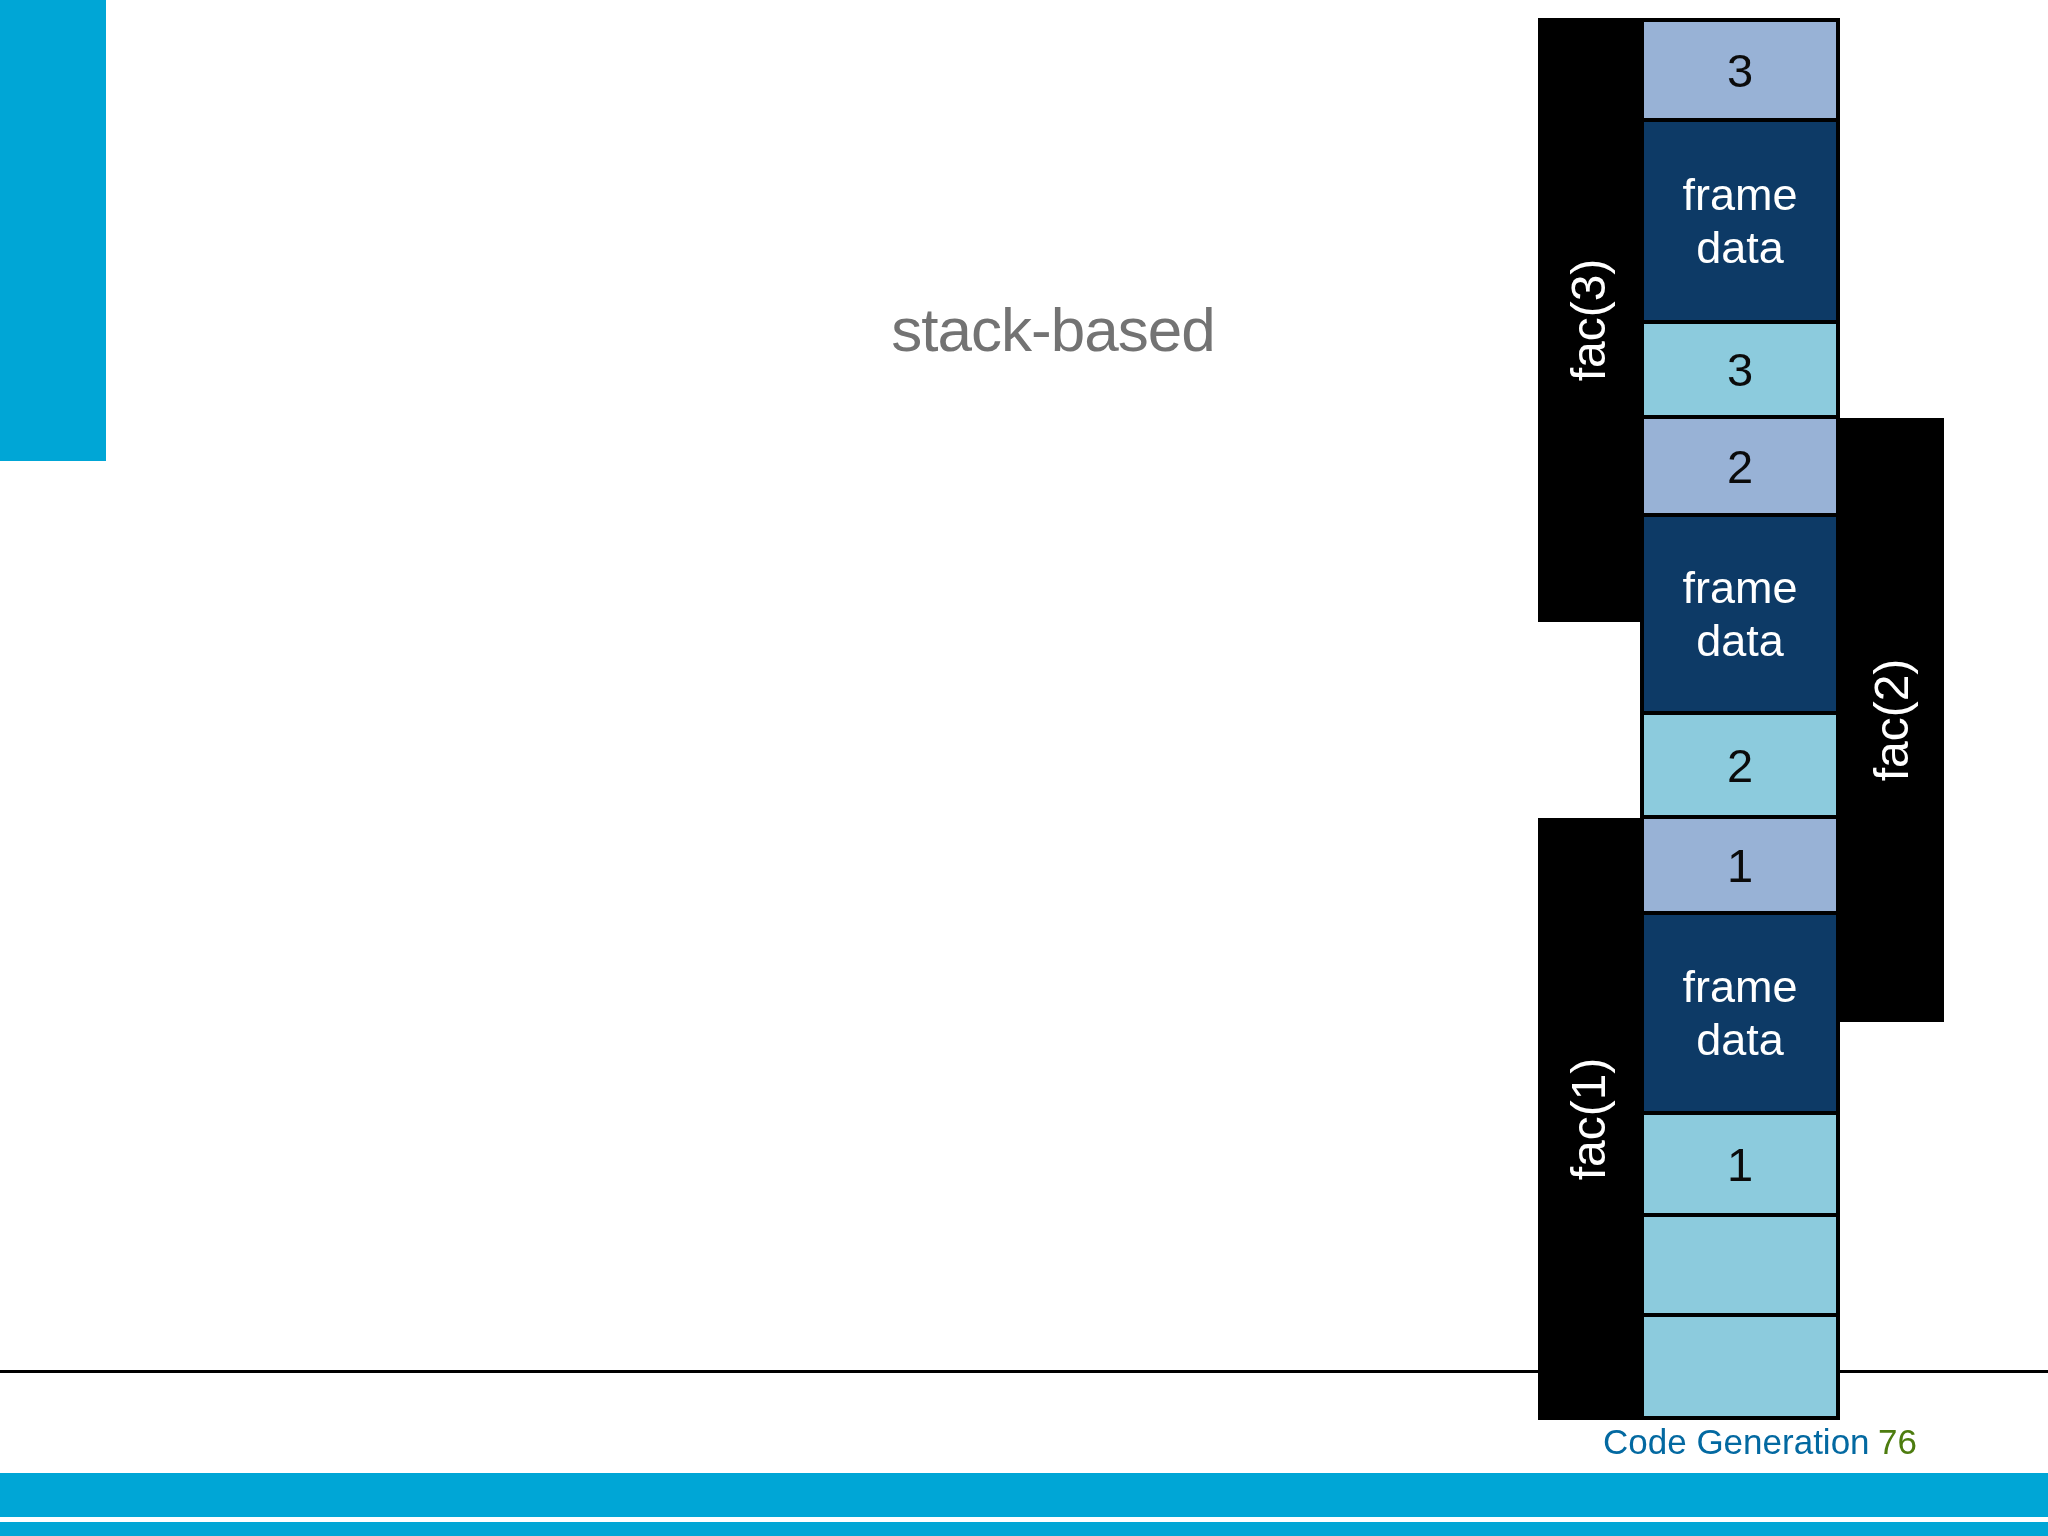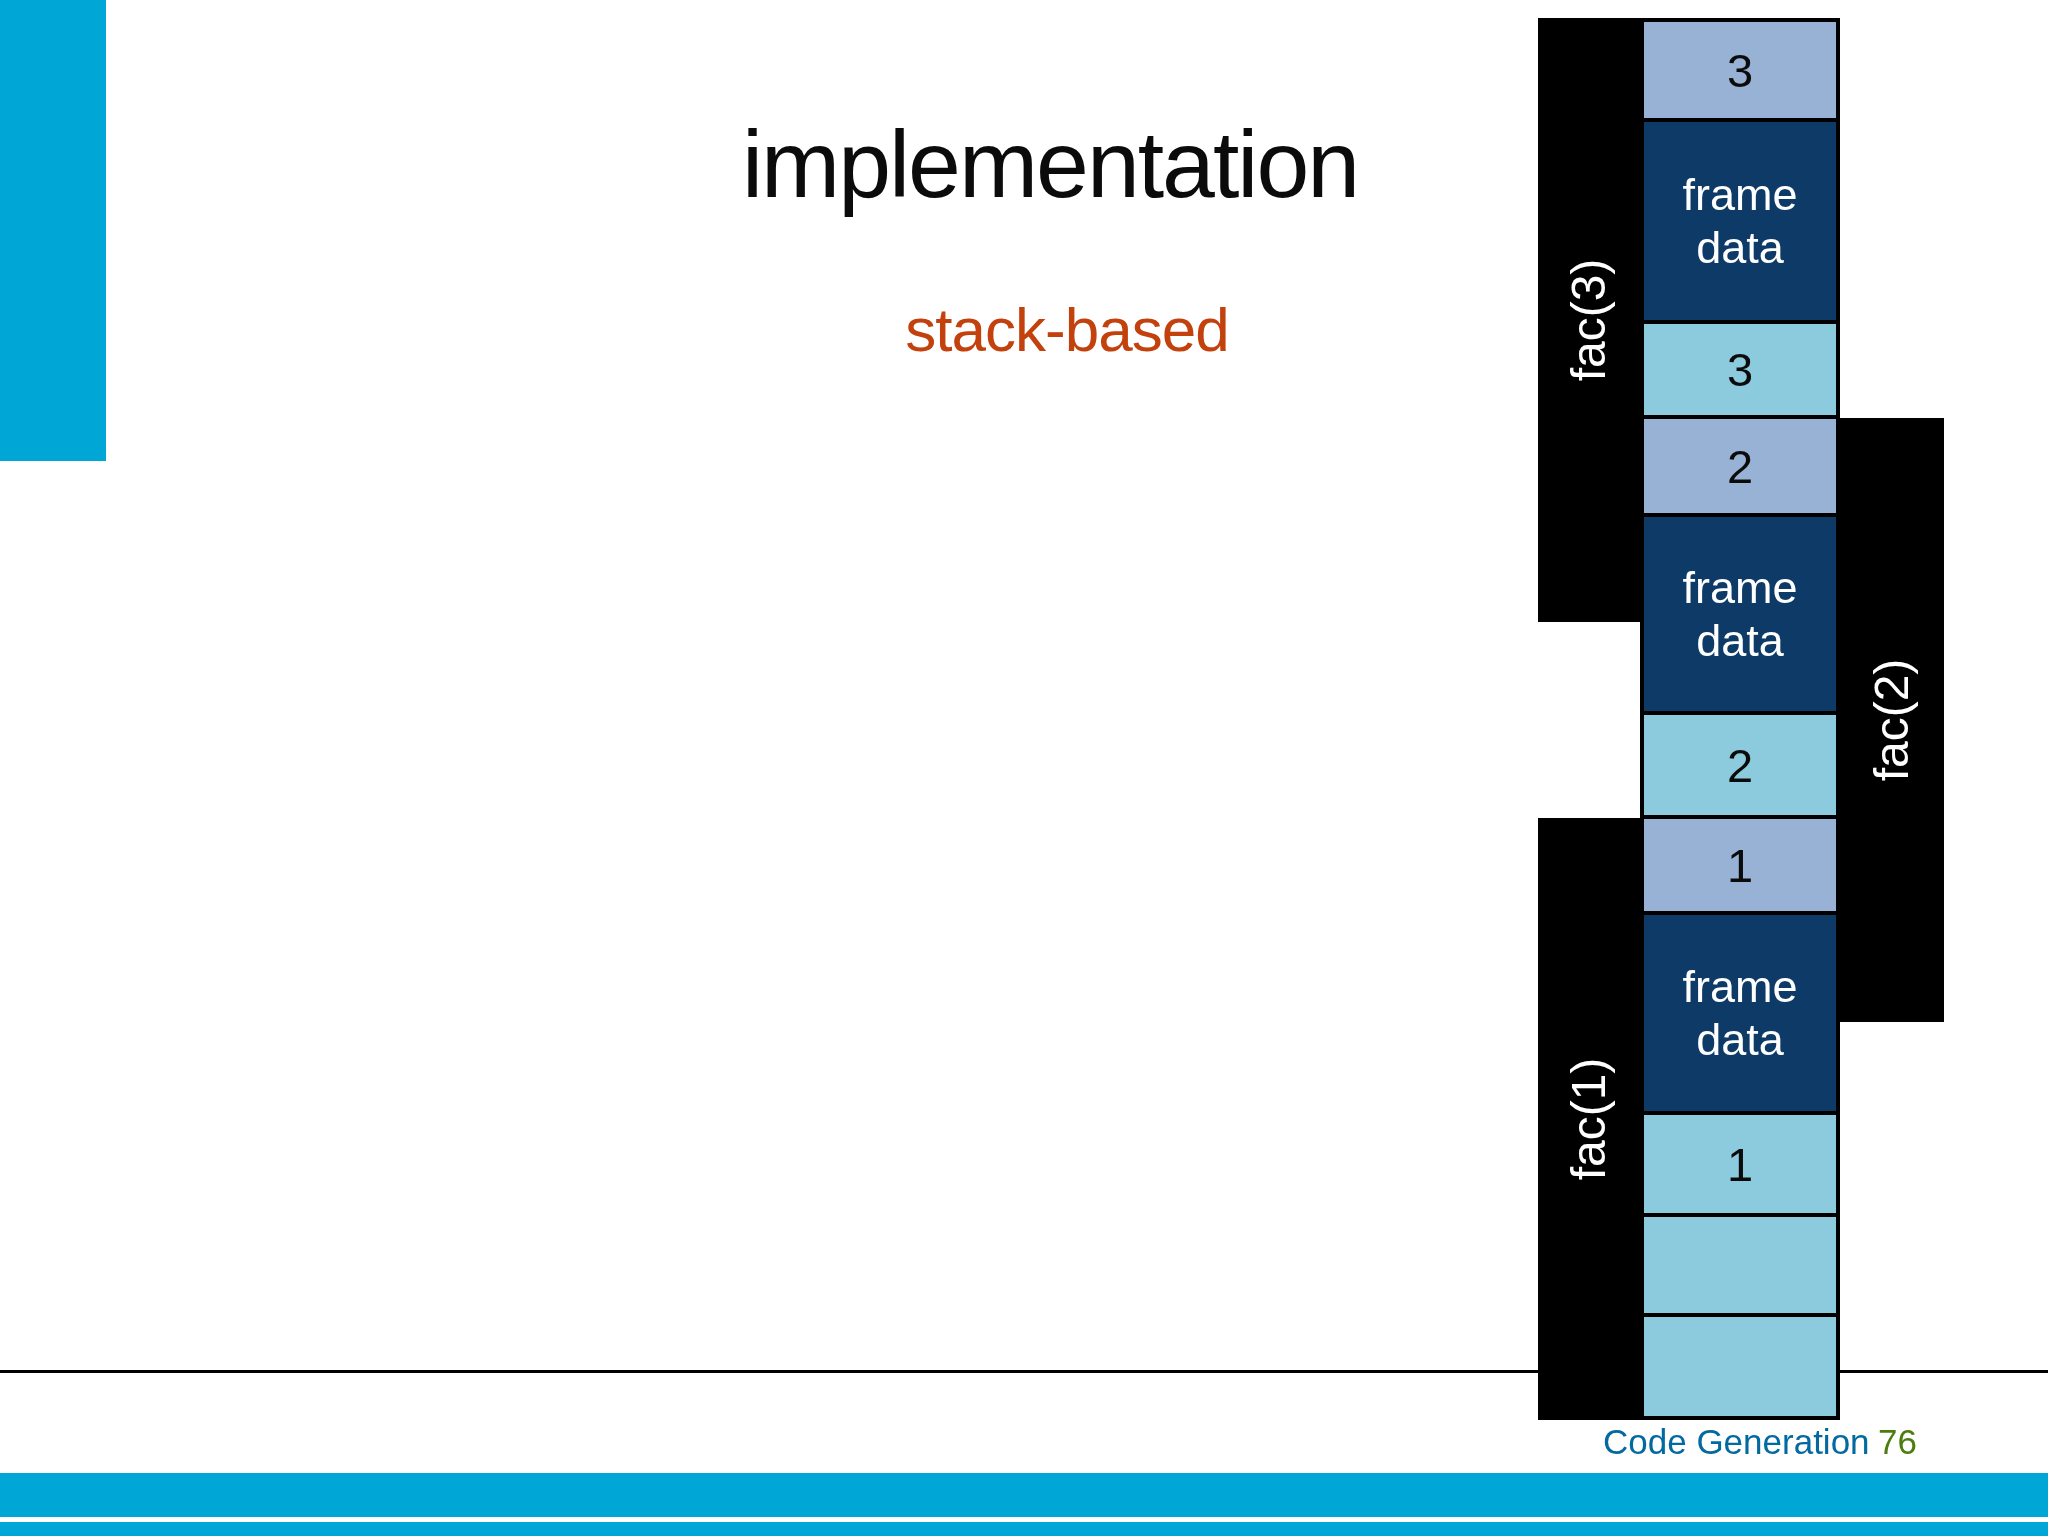--- a/index.html
+++ b/index.html
@@ -16,23 +16,23 @@
     background:#00a6d6;
   }
   
   .title{
     position:absolute;left:400px;top:112px;width:1300px;
     text-align:center;
     font-size:95px;line-height:1.1;color:#0b0b0b;
     letter-spacing:-2px;
   }
   .subtitle{
-    position:absolute;left:417px;top:296px;width:1300px;
+    position:absolute;left:403px;top:296px;width:1300px;
     text-align:center;
-    font-size:62px;line-height:1.1;color:#c2410c;
+    font-size:62px;line-height:1.1;color:#737373;
     letter-spacing:-1px;
   }
   
   .footer-line{
     position:absolute;left:0;top:1370px;width:2048px;height:3px;
     background:#000;z-index:1;
   }
   
   .stack{position:absolute;left:0;top:0;z-index:2;}
   .frame-bar{
@@ -91,21 +91,20 @@
   .logo-u{font-weight:700;color:#00a6d6;}
   .logo-delft{font-weight:400;color:#1a1a1a;letter-spacing:-1px;}
 </style>
 </head>
 <body>
 
 <div id="slide">
 
   <div class="corner-block"></div>
 
-  <div class="title">implementation</div>
   <div class="subtitle">stack-based</div>
 
   <div class="footer-line"></div>
 
   <div class="stack">
 
     <div class="frame-bar bar-fac3">
       <span class="bar-label">fac(3)</span>
     </div>
     <div class="frame-bar bar-fac2">

